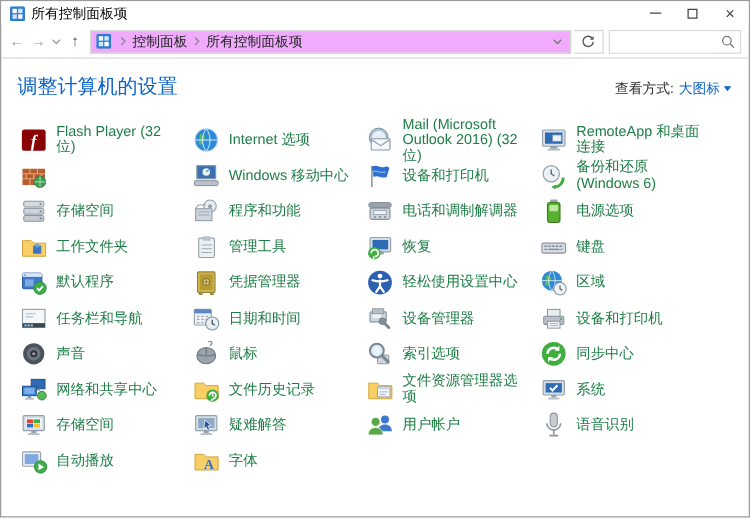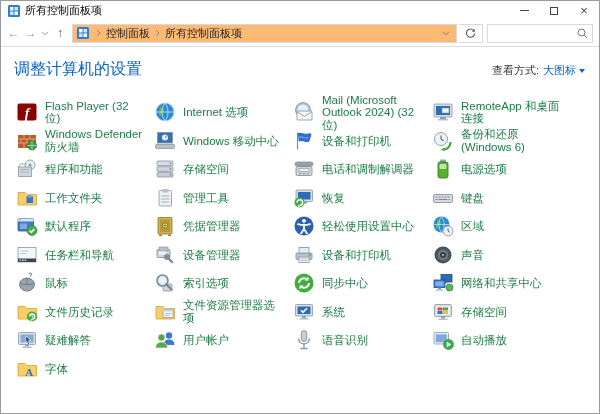--- a/index.html
+++ b/index.html
@@ -18,21 +18,21 @@
   .caption-btn { width:30px; height:100%; display:flex; align-items:center; justify-content:center; color:#444; font-size:11px; cursor:default; }
   .min-glyph { width:9px; border-top:1px solid #444; display:inline-block; }
   .max-glyph { width:8px; height:8px; border:1px solid #444; display:inline-block; }
   .close-glyph { font-size:13px; line-height:1; color:#444; }
   
   .navbar { height:27px; display:flex; align-items:center; border-bottom:1px solid #dcdcdc; padding:0 6px 0 4px; }
   .nav-arrow { width:17px; text-align:center; font-size:12px; }
   .nav-back,.nav-fwd { color:#9a9a9a; }
   .nav-chev { width:12px; display:flex; justify-content:center; }
   .nav-up { color:#555; width:18px; text-align:center; font-size:12px; }
-  .addressbar { flex:1 1 auto; height:19px; border:1px solid #d9d9d9; background:#fdba74; display:flex; align-items:center; margin:0 2px 0 3px; padding:0 2px 0 4px; }
+  .addressbar { flex:1 1 auto; height:19px; border:1px solid #d9d9d9; background:#f0abfc; display:flex; align-items:center; margin:0 2px 0 3px; padding:0 2px 0 4px; }
   .addressbar .bc-icon { width:12px; height:12px; margin-right:4px; flex:0 0 auto; }
   .crumb { font-size:11px; color:#222; white-space:nowrap; padding:0 2px; }
   .crumb-sep { display:flex; align-items:center; padding:0 3px; }
   .address-spacer { flex:1 1 auto; }
   .addr-chev { padding:0 4px; display:flex; align-items:center; }
   .refreshbox { width:24px; height:19px; border:1px solid #d9d9d9; border-left:none; display:flex; align-items:center; justify-content:center; }
   .searchbox { width:106px; height:19px; border:1px solid #d9d9d9; margin-left:4px; display:flex; align-items:center; }
   .searchbox input { flex:1 1 auto; border:none; outline:none; height:100%; width:70px; font-size:11px; padding-left:5px; font-family:inherit; }
   .searchbox .mag { width:20px; display:flex; justify-content:center; }
   
@@ -164,21 +164,21 @@
     </div>
     <div class="tile">
       <span class="icon">
         <svg viewBox="0 0 22 22" xmlns="http://www.w3.org/2000/svg">
           <circle cx="10" cy="9" r="7.5" fill="#a9bfd2" stroke="#7d93a6" stroke-width="0.8"></circle>
           <circle cx="10" cy="9" r="5.5" fill="#e8f0f7"></circle>
           <rect x="4" y="10" width="15" height="9" rx="1" fill="#f6f9fc" stroke="#8a97a5" stroke-width="0.9"></rect>
           <path d="M4.5 11l7 4.5 7-4.5" stroke="#8a97a5" fill="none" stroke-width="0.9"></path>
         </svg>
       </span>
-      <span class="label">Mail (Microsoft Outlook 2024) (32 位)</span>
+      <span class="label">Mail (Microsoft Outlook 2016) (32 位)</span>
     </div>
     <div class="tile">
       <span class="icon">
         <svg viewBox="0 0 22 22" xmlns="http://www.w3.org/2000/svg">
           <rect x="2" y="3" width="18" height="13" rx="1" fill="#d7dee5" stroke="#93a0ac" stroke-width="0.9"></rect>
           <rect x="4" y="5" width="14" height="9" fill="#2d6cb5"></rect>
           <rect x="10" y="7" width="7" height="5" fill="#eef5fb" stroke="#7d93a6" stroke-width="0.6"></rect>
           <rect x="8" y="16" width="6" height="2" fill="#93a0ac"></rect>
           <rect x="6" y="18" width="10" height="1.5" fill="#b4bfc9"></rect>
         </svg>
@@ -187,21 +187,20 @@
     </div>
     <div class="tile">
       <span class="icon">
         <svg viewBox="0 0 22 22" xmlns="http://www.w3.org/2000/svg">
           <rect x="2" y="5" width="18" height="13" fill="#b85c2e"></rect>
           <path d="M2 9h18M2 13h18M8 5v4M14 5v4M5 9v4M11 9v4M17 9v4M8 13v5M14 13v5" stroke="#e5a87f" stroke-width="0.9"></path>
           <circle cx="16" cy="15.5" r="4.5" fill="#3f9e4f" stroke="#2d7c3a" stroke-width="0.8"></circle>
           <path d="M11.5 15.5h9M16 11v9" stroke="#bfe3c4" stroke-width="0.7"></path>
         </svg>
       </span>
-      <span class="label">Windows Defender 防火墙</span>
     </div>
     <div class="tile">
       <span class="icon">
         <svg viewBox="0 0 22 22" xmlns="http://www.w3.org/2000/svg">
           <rect x="3.5" y="2.5" width="15" height="10.5" fill="#3a70b0" stroke="#8596a5" stroke-width="0.9"></rect>
           <circle cx="11" cy="7.5" r="3" fill="#e9f1f8"></circle>
           <path d="M11 7.5l2-1.6" stroke="#3a70b0" stroke-width="1"></path>
           <rect x="1.5" y="14.5" width="19" height="4" rx="1.2" fill="#b9c2cb" stroke="#8b949e" stroke-width="0.8"></rect>
         </svg>
       </span>
@@ -220,49 +219,49 @@
     <div class="tile">
       <span class="icon">
         <svg viewBox="0 0 22 22" xmlns="http://www.w3.org/2000/svg">
           <circle cx="9" cy="9" r="6.5" fill="#eef2f6" stroke="#93a0ac" stroke-width="1"></circle>
           <path d="M9 5.5V9l2.5 1.8" stroke="#5a6673" stroke-width="1.1" fill="none"></path>
           <path d="M18.5 12a7 7 0 0 1-7 7.5" stroke="#3fae3f" stroke-width="2.2" fill="none"></path>
           <path d="M9 19.5l3.5 2v-4z" fill="#3fae3f"></path>
         </svg>
       </span>
       <span class="label">备份和还原(Windows 6)</span>
-    </div>
-    <div class="tile">
-      <span class="icon">
-        <svg viewBox="0 0 22 22" xmlns="http://www.w3.org/2000/svg">
-          <circle cx="14" cy="7" r="5" fill="#e8edf2" stroke="#93a0ac" stroke-width="0.9"></circle>
-          <circle cx="14" cy="7" r="1.6" fill="#93a0ac"></circle>
-          <rect x="2.5" y="9" width="13" height="9.5" fill="#cfd6dd" stroke="#93a0ac" stroke-width="0.9"></rect>
-          <path d="M2.5 9l2-3h6" fill="none" stroke="#93a0ac" stroke-width="0.9"></path>
-          <path d="M4.5 11.5h9M4.5 14h9" stroke="#9fa9b3" stroke-width="0.8"></path>
-        </svg>
-      </span>
-      <span class="label">程序和功能</span>
     </div>
     <div class="tile">
       <span class="icon">
         <svg viewBox="0 0 22 22" xmlns="http://www.w3.org/2000/svg">
           <rect x="3" y="3" width="16" height="4.6" rx="1" fill="#d6dce2" stroke="#8b949e" stroke-width="0.8"></rect>
           <rect x="3" y="8.7" width="16" height="4.6" rx="1" fill="#cdd4db" stroke="#8b949e" stroke-width="0.8"></rect>
           <rect x="3" y="14.4" width="16" height="4.6" rx="1" fill="#c5ccd4" stroke="#8b949e" stroke-width="0.8"></rect>
           <circle cx="16.5" cy="5.3" r="0.9" fill="#7d8894"></circle>
           <circle cx="16.5" cy="11" r="0.9" fill="#7d8894"></circle>
           <circle cx="16.5" cy="16.7" r="0.9" fill="#7d8894"></circle>
         </svg>
       </span>
       <span class="label">存储空间</span>
     </div>
     <div class="tile">
       <span class="icon">
         <svg viewBox="0 0 22 22" xmlns="http://www.w3.org/2000/svg">
+          <circle cx="14" cy="7" r="5" fill="#e8edf2" stroke="#93a0ac" stroke-width="0.9"></circle>
+          <circle cx="14" cy="7" r="1.6" fill="#93a0ac"></circle>
+          <rect x="2.5" y="9" width="13" height="9.5" fill="#cfd6dd" stroke="#93a0ac" stroke-width="0.9"></rect>
+          <path d="M2.5 9l2-3h6" fill="none" stroke="#93a0ac" stroke-width="0.9"></path>
+          <path d="M4.5 11.5h9M4.5 14h9" stroke="#9fa9b3" stroke-width="0.8"></path>
+        </svg>
+      </span>
+      <span class="label">程序和功能</span>
+    </div>
+    <div class="tile">
+      <span class="icon">
+        <svg viewBox="0 0 22 22" xmlns="http://www.w3.org/2000/svg">
           <rect x="3" y="8.5" width="16" height="9" rx="1.5" fill="#cdd4db" stroke="#8b949e" stroke-width="0.9"></rect>
           <rect x="2" y="4" width="18" height="4" rx="2" fill="#9aa3ab" stroke="#7d8894" stroke-width="0.7"></rect>
           <rect x="6" y="10.5" width="10" height="3" fill="#eef2f6" stroke="#8b949e" stroke-width="0.6"></rect>
           <circle cx="7" cy="15.5" r="0.8" fill="#7d8894"></circle>
           <circle cx="11" cy="15.5" r="0.8" fill="#7d8894"></circle>
           <circle cx="15" cy="15.5" r="0.8" fill="#7d8894"></circle>
         </svg>
       </span>
       <span class="label">电话和调制解调器</span>
     </div>
@@ -373,20 +372,32 @@
         <svg viewBox="0 0 22 22" xmlns="http://www.w3.org/2000/svg">
           <rect x="2" y="3.5" width="18" height="14.5" fill="#f4f7fa" stroke="#93a0ac" stroke-width="0.9"></rect>
           <path d="M4.5 7h8M4.5 9.5h6" stroke="#b4bfc9" stroke-width="0.9"></path>
           <rect x="2" y="14.5" width="18" height="3.5" fill="#3c4450"></rect>
           <rect x="3.5" y="15.4" width="1.8" height="1.8" fill="#69c0ff"></rect>
           <rect x="6" y="15.4" width="1.8" height="1.8" fill="#9fb6c8"></rect>
           <rect x="8.5" y="15.4" width="1.8" height="1.8" fill="#9fb6c8"></rect>
         </svg>
       </span>
       <span class="label">任务栏和导航</span>
+    </div>
+    <div class="tile">
+      <span class="icon">
+        <svg viewBox="0 0 22 22" xmlns="http://www.w3.org/2000/svg">
+          <rect x="1.5" y="3.5" width="13.5" height="12.5" rx="1" fill="#eef1f4" stroke="#93a0ac" stroke-width="0.9"></rect>
+          <rect x="1.5" y="3.5" width="13.5" height="3.2" fill="#5b87c5"></rect>
+          <path d="M3.5 9h2M7 9h2M10.5 9h2M3.5 11.5h2M7 11.5h2M10.5 11.5h2M3.5 14h2M7 14h2" stroke="#9fa9b3" stroke-width="1"></path>
+          <circle cx="15.8" cy="14.8" r="5.2" fill="#e9f0f6" stroke="#7d93a6" stroke-width="0.9"></circle>
+          <path d="M15.8 11.8v3l2.2 1.4" stroke="#4a5866" stroke-width="1.1" fill="none"></path>
+        </svg>
+      </span>
+      <span class="label">日期和时间</span>
     </div>
     <div class="tile">
       <span class="icon">
         <svg viewBox="0 0 22 22" xmlns="http://www.w3.org/2000/svg">
           <rect x="3" y="5.5" width="13" height="8" rx="1" fill="#cfd6dd" stroke="#8b949e" stroke-width="0.9"></rect>
           <rect x="5" y="3" width="9" height="4" fill="#b9c2cb" stroke="#8b949e" stroke-width="0.7"></rect>
           <rect x="5" y="7.5" width="7" height="3" fill="#eef2f6"></rect>
           <path d="M12.5 12.5l5.5 5.5" stroke="#7b8894" stroke-width="2.4" stroke-linecap="round"></path>
           <circle cx="13" cy="13" r="2.3" fill="none" stroke="#7b8894" stroke-width="1.5"></circle>
         </svg>

